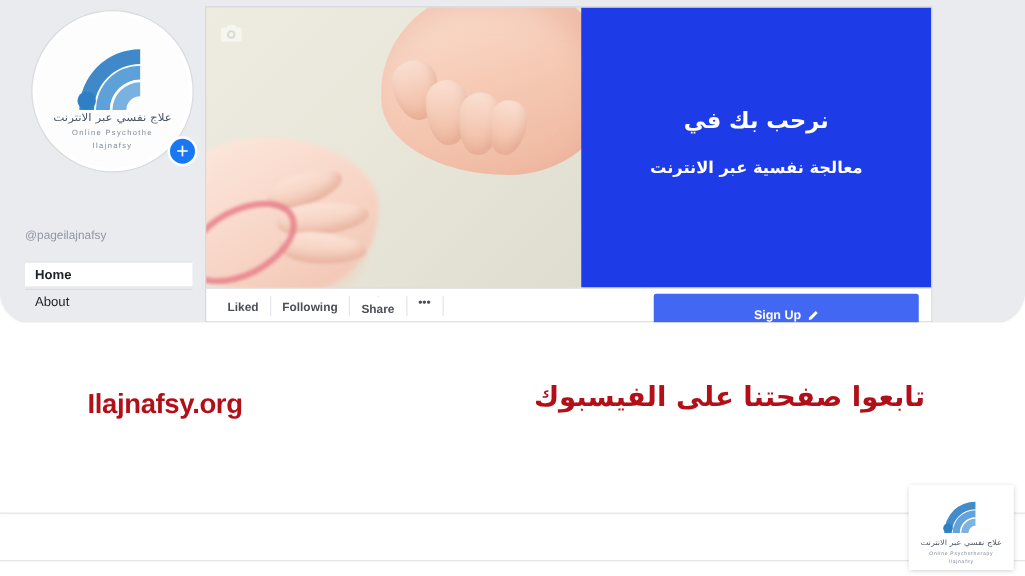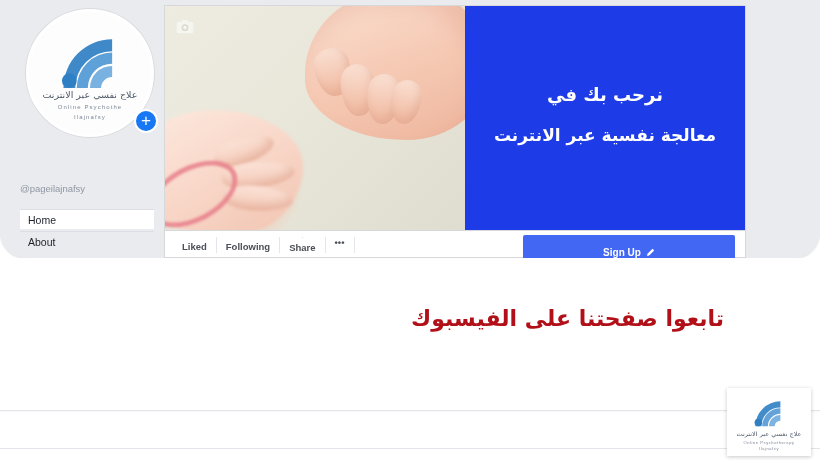--- a/index.html
+++ b/index.html
@@ -155,21 +155,21 @@
     font-size: 10.5px;
     color: #1d2129;
     display: flex;
     align-items: center;
     padding-left: 8px;
     box-sizing: border-box;
     border-top: 1px solid #dcdee3;
   }
   .nav-item.active {
     background: #ffffff;
-    font-weight: normal;
+    font-weight: bold;
   }
   #nav-home { top: 209px; }
   #nav-about { top: 231px; border-top: 1px solid #dcdee3; background: transparent; }
 
   
   #cover {
     position: absolute;
     left: 164px;
     top: 5px;
     width: 582px;
@@ -265,21 +265,21 @@
   }
   .welcome-line {
     color: #ffffff;
     font-family: "DejaVu Sans", sans-serif;
     font-weight: bold;
     text-align: center;
     white-space: nowrap;
   }
   #welcome-1 { font-size: 18px; margin-bottom: 20px; }
   #welcome-2 { font-size: 18px; margin-bottom: 22px; }
-  #welcome-3 { font-size: 17px; }
+  #welcome-3 { font-size: 13px; }
 
   
   #action-bar {
     position: absolute;
     left: 164px;
     top: 231px;
     width: 582px;
     height: 27px;
     background: #ffffff;
     border: 1px solid #d6d8dc;
@@ -327,21 +327,21 @@
   #slide-body {
     position: absolute;
     left: 0;
     top: 258px;
     width: 820px;
     height: 203px;
     background: #ffffff;
   }
   #caption-ar {
     position: absolute;
-    right: 96px;
+    right: 80px;
     top: 48px;
     font-family: "DejaVu Sans", sans-serif;
     direction: rtl;
     font-size: 22px;
     font-weight: bold;
     color: #b21019;
     white-space: nowrap;
   }
   #caption-url {
     position: absolute;
@@ -477,20 +477,21 @@
             <path d="M11.6 1.4 14.6 4.4 5.6 13.4 1.8 14.2 2.6 10.4z" fill="#ffffff"></path>
           </svg>
         </div>
       </div>
 
     </div>
   </div>
 
   <div id="slide-body">
     <div id="caption-ar">تابعوا صفحتنا على الفيسبوك</div>
+    <div id="caption-url">Ilajnafsy.org</div>
 
     <div class="divider" id="divider-1"></div>
     <div class="divider" id="divider-2"></div>
   </div>
 
   <div id="footer-logo">
     <svg class="wifi-logo" viewBox="0 0 100 86">
       <path d="M14 80 a66 66 0 0 1 66 -66 l0 16 a50 50 0 0 0 -50 50 z" fill="#2f7fc4" opacity="0.9"></path>
       <path d="M32 80 a48 48 0 0 1 48 -48 l0 15 a33 33 0 0 0 -33 33 z" fill="#4d96d4" opacity="0.88"></path>
       <path d="M50 80 a30 30 0 0 1 30 -30 l0 15 a15 15 0 0 0 -15 15 z" fill="#6aa9dd" opacity="0.88"></path>

